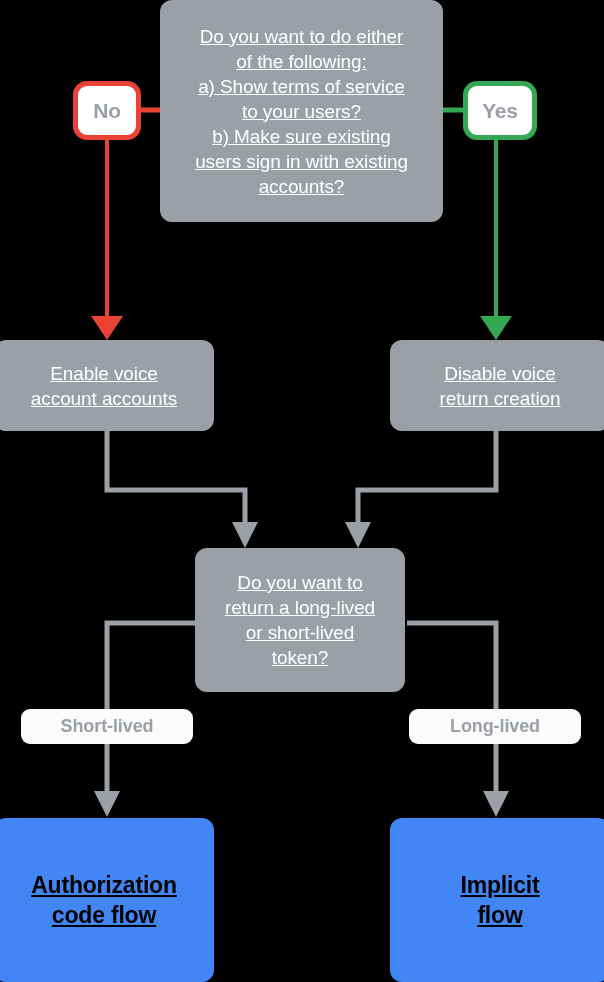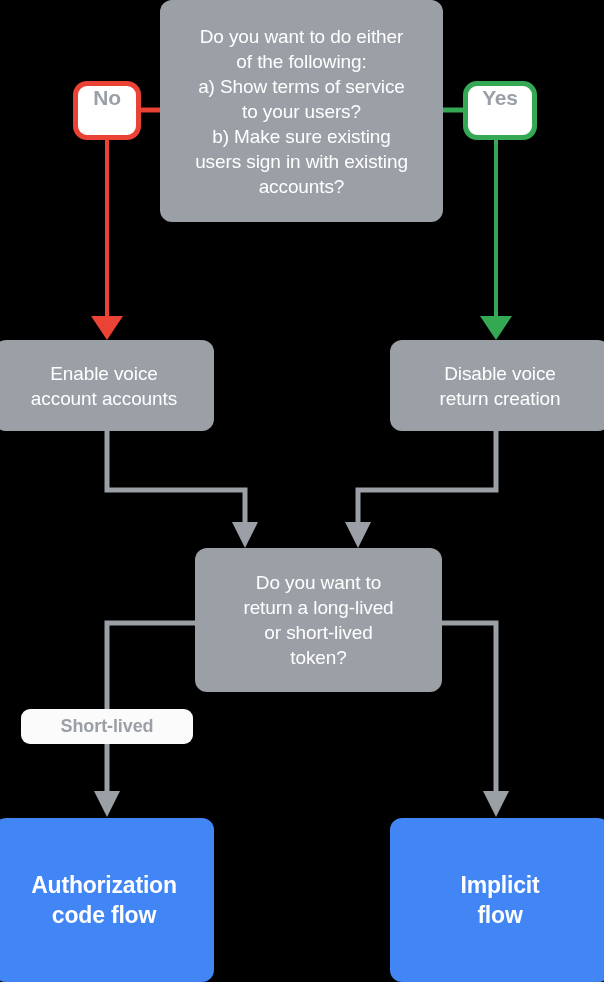--- a/index.html
+++ b/index.html
@@ -24,20 +24,21 @@
     height: 982px;
     pointer-events: none;
   }
   .node {
     position: absolute;
     box-sizing: border-box;
     display: flex;
     align-items: center;
     justify-content: center;
     text-align: center;
+    text-decoration: underline;
   }
   .node-decision, .node-process {
     background: #9aa0a6;
     border-radius: 12px;
     color: #ffffff;
     padding: 6px 14px;
   }
   .node-decision .node-text,
   .node-process .node-text {
     font-size: 19px;
@@ -48,28 +49,29 @@
     white-space: pre-line;
   }
   .node-terminal {
     background: #4285f4;
     border-radius: 12px;
   }
   .node-terminal .node-text {
     font-size: 23px;
     line-height: 30px;
     font-weight: 700;
-    color: #ffffff;
+    color: #000000;
     white-space: pre-line;
     letter-spacing: -0.2px;
   }
   .badge {
     position: absolute;
     box-sizing: border-box;
     display: flex;
+    align-items: center;
     justify-content: center;
     background: #ffffff;
     border-radius: 14px;
   }
   .badge .badge-text {
     font-size: 21px;
     font-weight: 700;
     color: #9aa0a6;
     letter-spacing: -0.2px;
   }
@@ -142,31 +144,34 @@
   <div class="node node-process" style="left:-6px; top:340px; width:220px; height:91px;">
     <span class="node-text">Enable voice
 account accounts</span>
   </div>
 
   <div class="node node-process" style="left:390px; top:340px; width:220px; height:91px;">
     <span class="node-text">Disable voice
 return creation</span>
   </div>
 
-  <div class="node node-decision" style="left:195px; top:548px; width:247px; height:144px;">
+  <div class="node node-decision" style="left:195px; top:548px; width:210px; height:144px;">
     <span class="node-text">Do you want to
 return a long-lived
 or short-lived
 token?</span>
   </div>
 
   <div class="edge-label" style="left:21px; top:709px; width:172px; height:35px;">
     <span class="edge-label-text">Short-lived</span>
   </div>
 
+  <div class="edge-label" style="left:409px; top:709px; width:172px; height:35px;">
+    <span class="edge-label-text">Long-lived</span>
+  </div>
 
   <div class="node node-terminal" style="left:-6px; top:818px; width:220px; height:164px;">
     <span class="node-text">Authorization
 code flow</span>
   </div>
 
   <div class="node node-terminal" style="left:390px; top:818px; width:220px; height:164px;">
     <span class="node-text">Implicit
 flow</span>
   </div>

